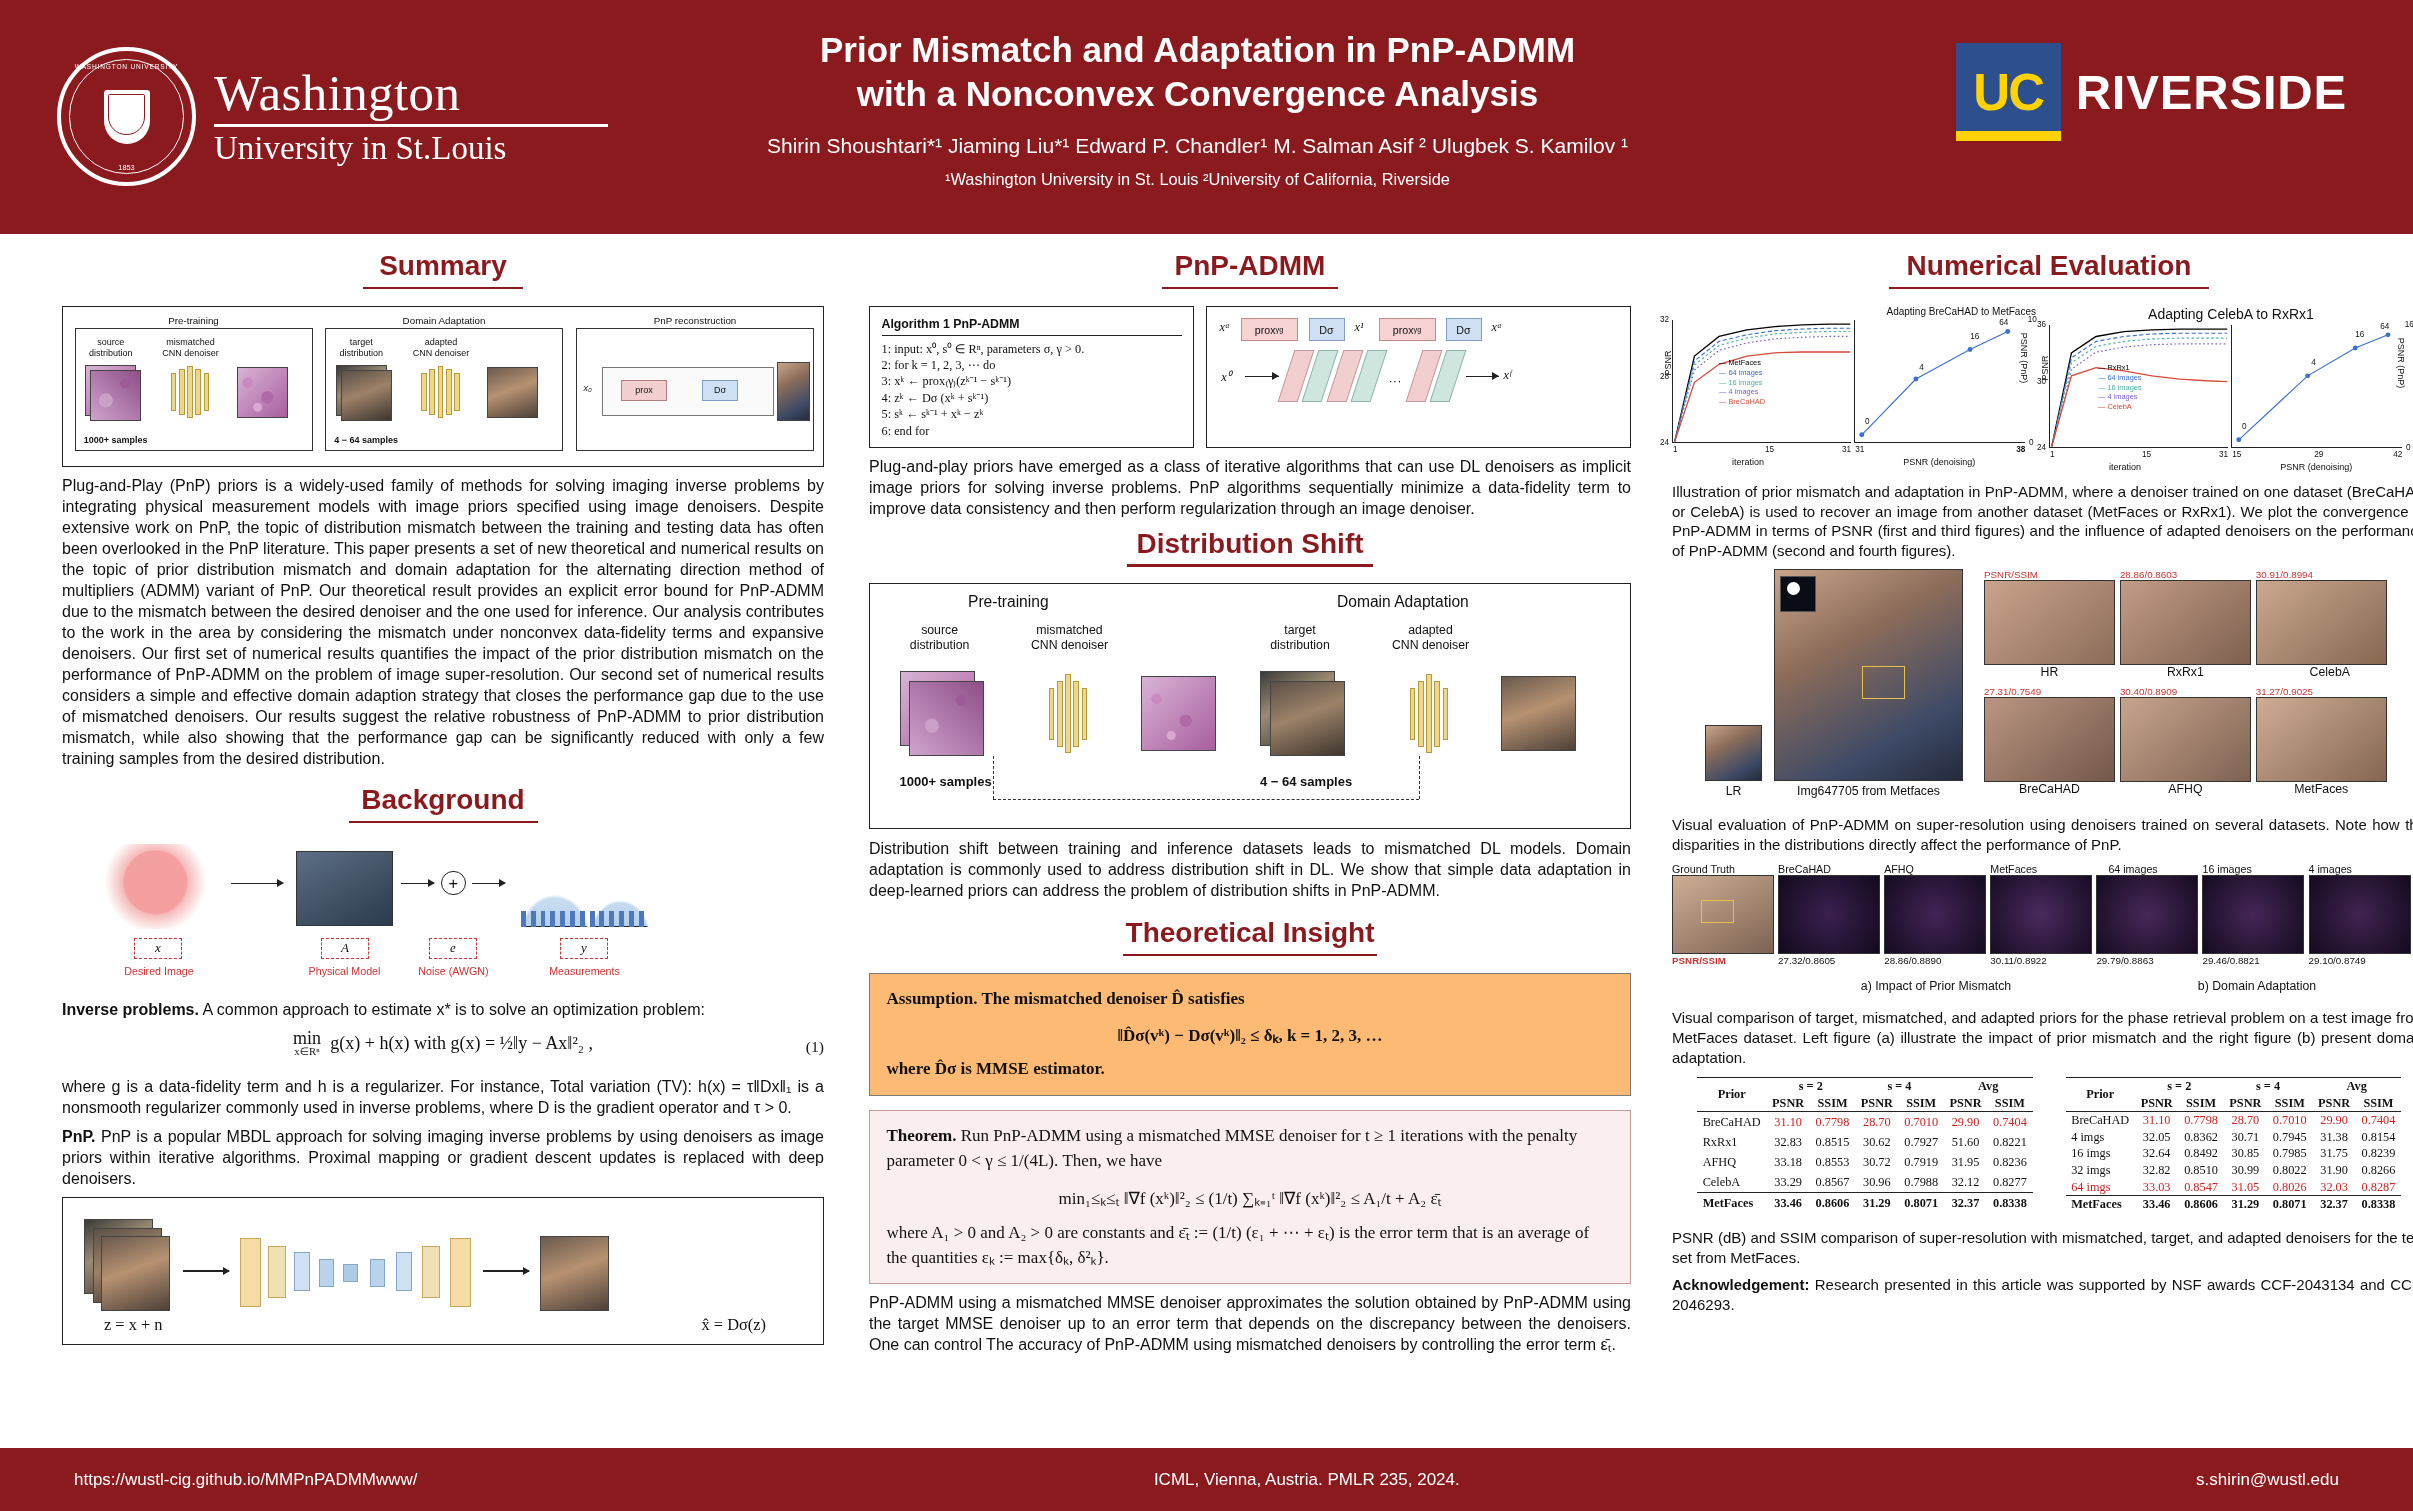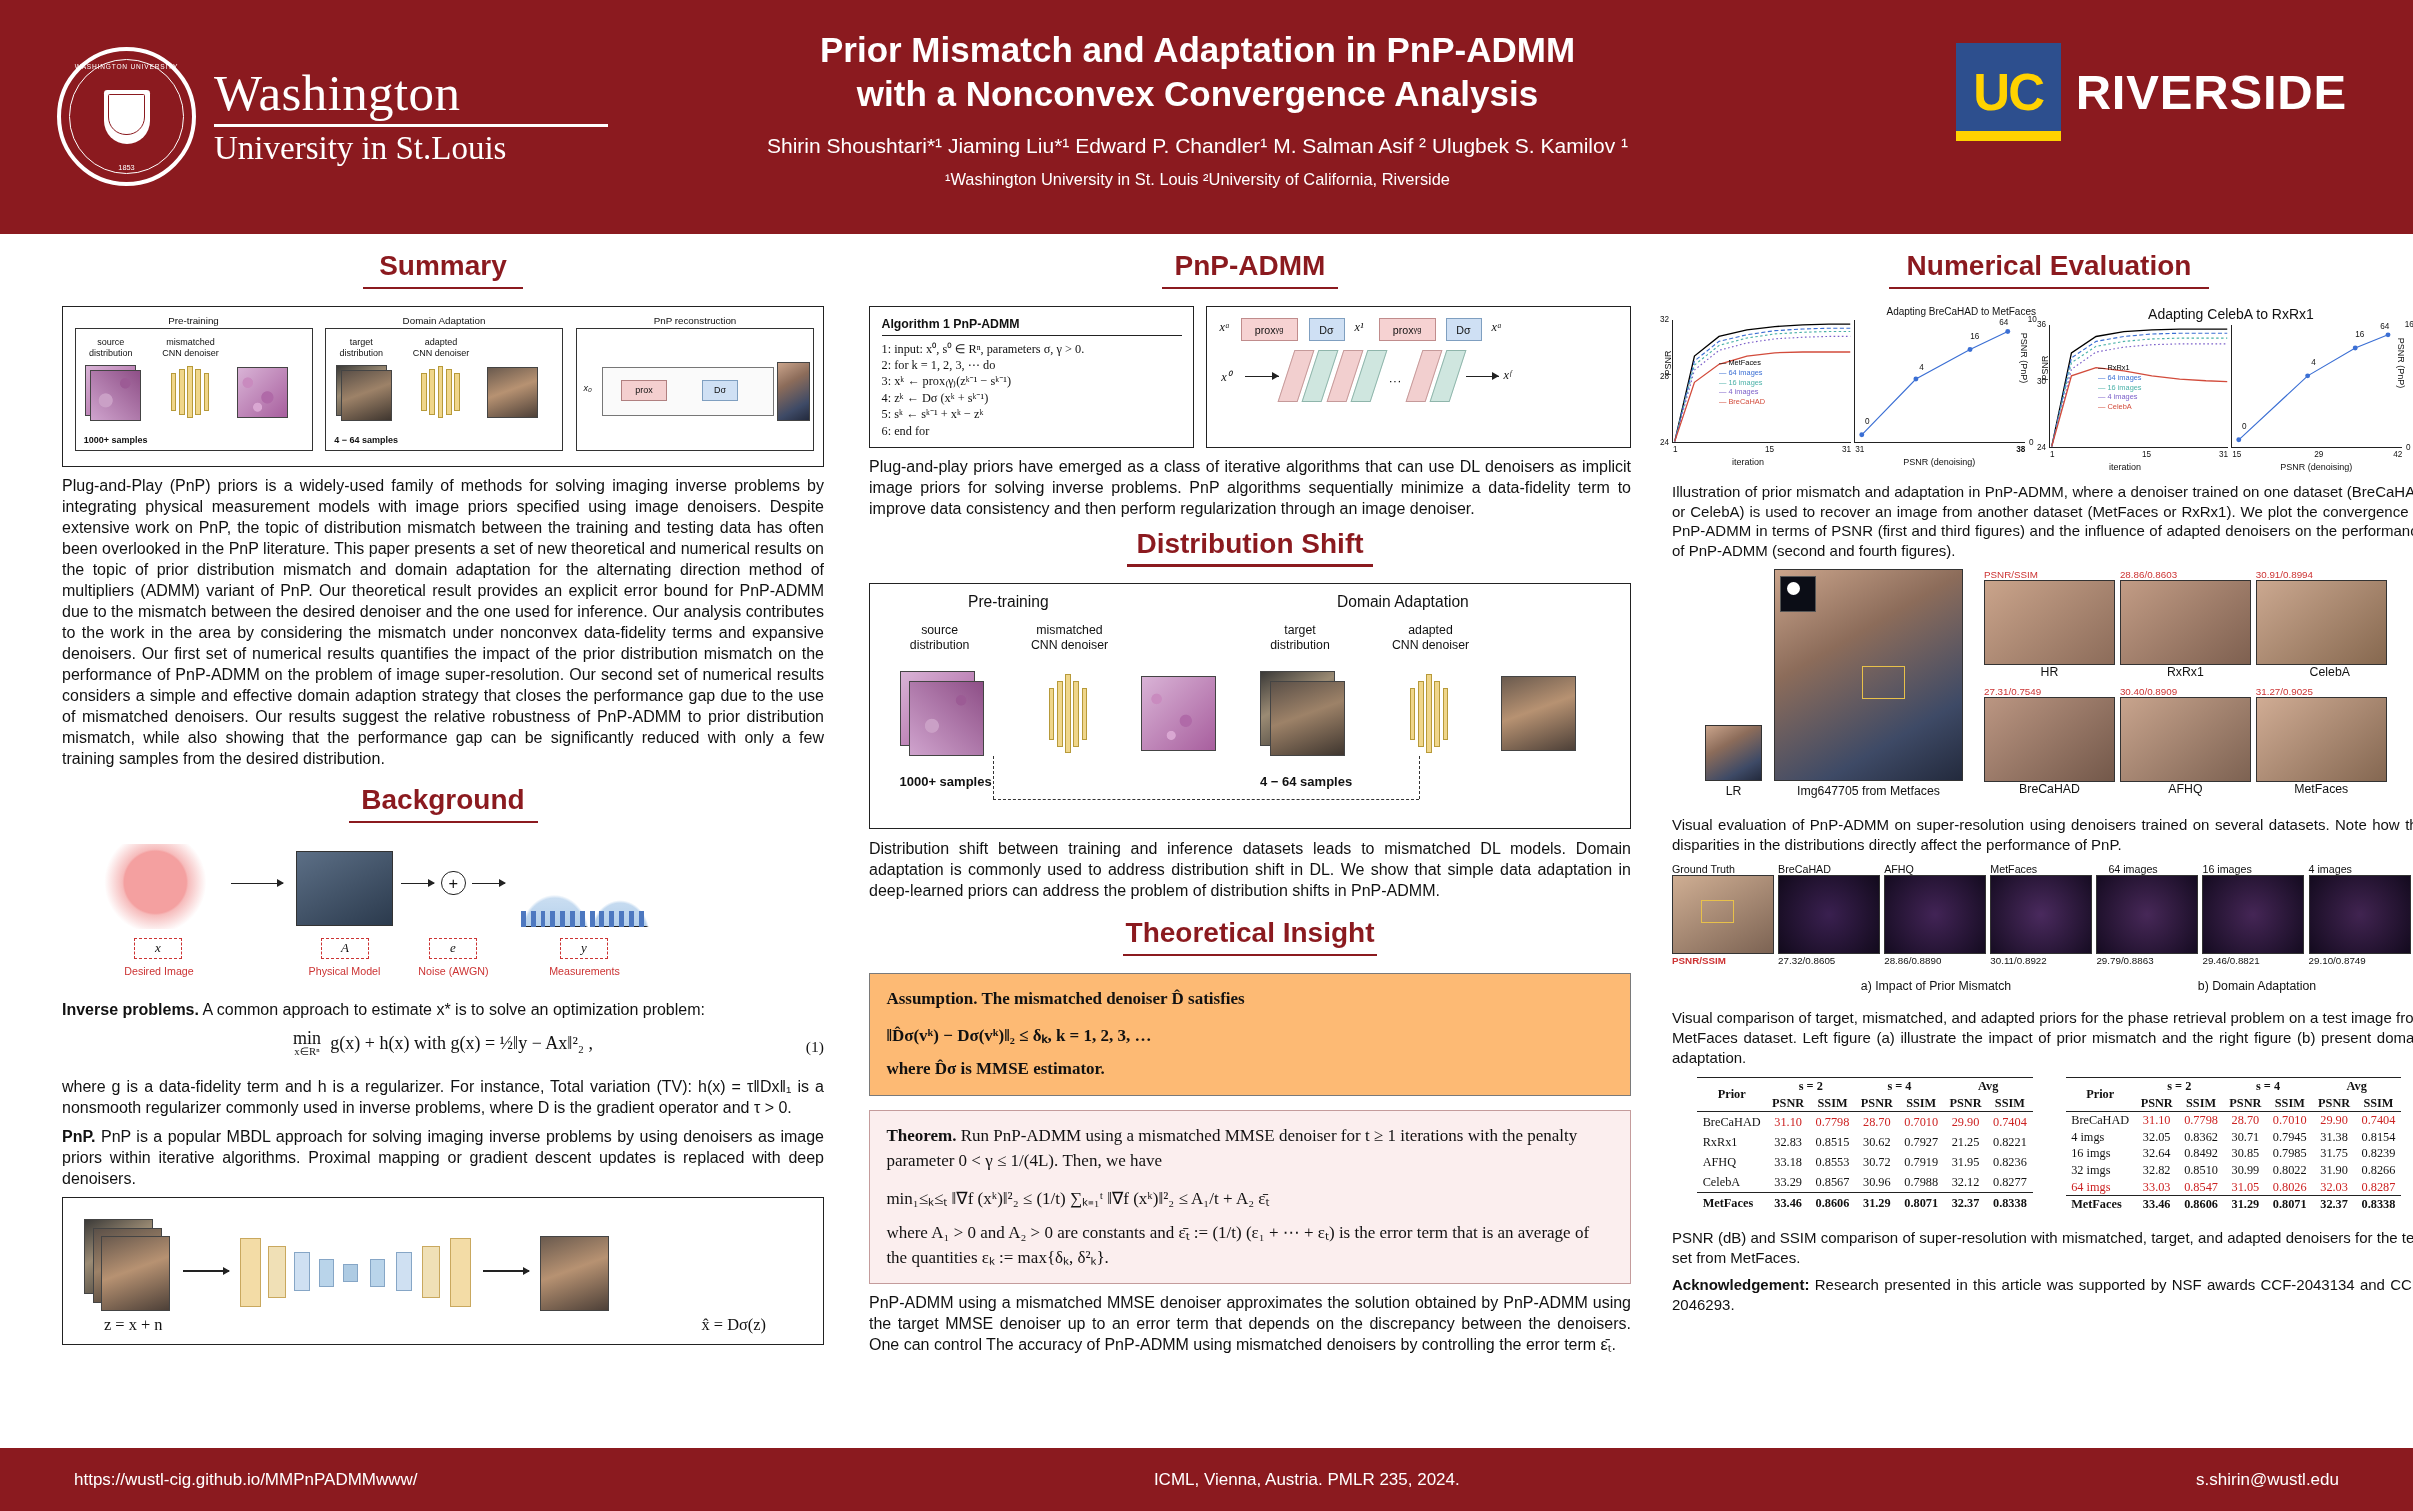--- a/index.html
+++ b/index.html
@@ -80,21 +80,21 @@
   .cnn { display:flex; align-items:center; justify-content:center; gap:2.5px; }
   .cnn span { display:block; width:5.7px; background:#f0d68a; border:0.8px solid #b79a3a; }
 
   .arrow-r { position:relative; height:1.6px; background:#222; }
   .arrow-r:after { content:""; position:absolute; right:-0.8px; top:-3.3px; border-left:7.4px solid #222; border-top:4.1px solid transparent; border-bottom:4.1px solid transparent; }
 
   
   .algbox { border:0.8px solid #222; padding:8.2px 11.5px; font-family:"Liberation Serif", serif; font-size:14px; line-height:18px; }
   .assumption { border:0.8px solid #7a7a7a; background:#fdba74; padding:13px 16.4px; font-family:"Liberation Serif", serif; font-size:17px; line-height:24.6px;font-weight:bold; }
   .theorem { border:0.8px solid #c49c9c; background:#fbeeee; padding:13px 16.4px; font-family:"Liberation Serif", serif; font-size:17px; line-height:24.6px; margin-top:14.8px; }
-  .ctr { }
+  .ctr { text-align:center; }
 
   
   table.res { border-collapse:collapse; font-family:"Liberation Serif", serif; font-size:12.3px; }
   table.res th, table.res td { padding:0.8px 5.7px; text-align:center; white-space:nowrap; }
   table.res .lh { border-bottom:0.8px solid #222; }
   table.res .top { border-top:0.8px solid #222; }
   .red { color:#cc2222; }
 
   
   .chartbox { position:relative; background:#fff; }
@@ -609,21 +609,21 @@
             <td class="red">0.7010</td>
           <td class="red">29.90</td>
             <td class="red">0.7404</td>
         </tr>
         <tr>
           <td style="text-align:left;">RxRx1</td>
           <td>32.83</td>
             <td>0.8515</td>
           <td>30.62</td>
             <td>0.7927</td>
-          <td>21.25</td>
+          <td>51.60</td>
             <td>0.8221</td>
         </tr>
         <tr>
           <td style="text-align:left;">AFHQ</td>
           <td>33.18</td>
             <td>0.8553</td>
           <td>30.72</td>
             <td>0.7919</td>
           <td>31.95</td>
             <td>0.8236</td>

